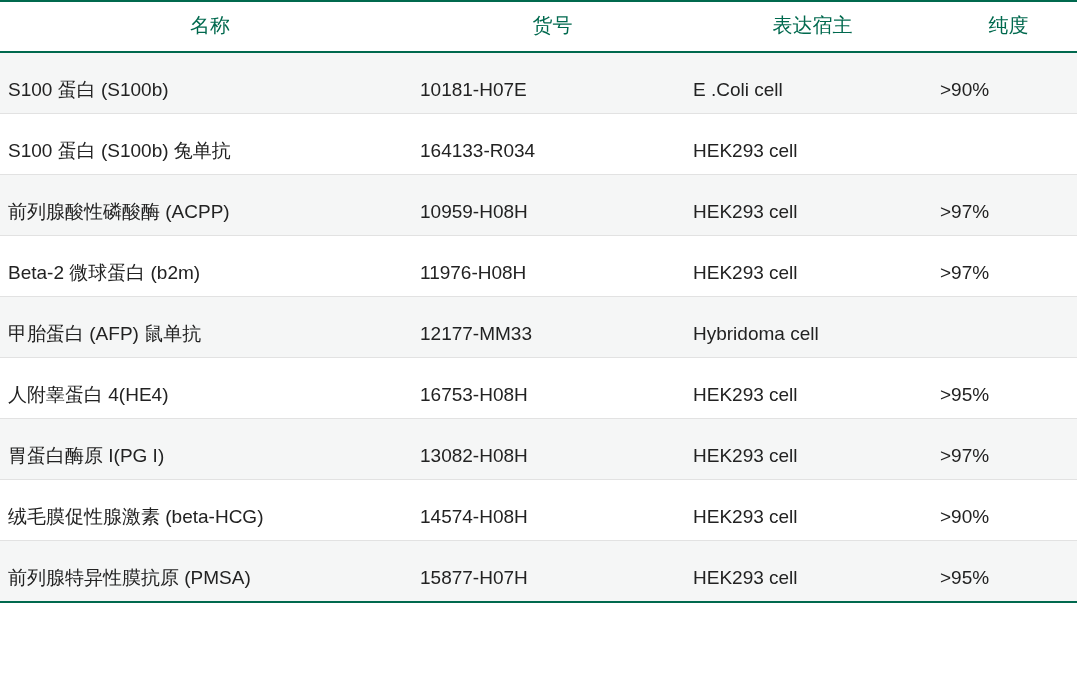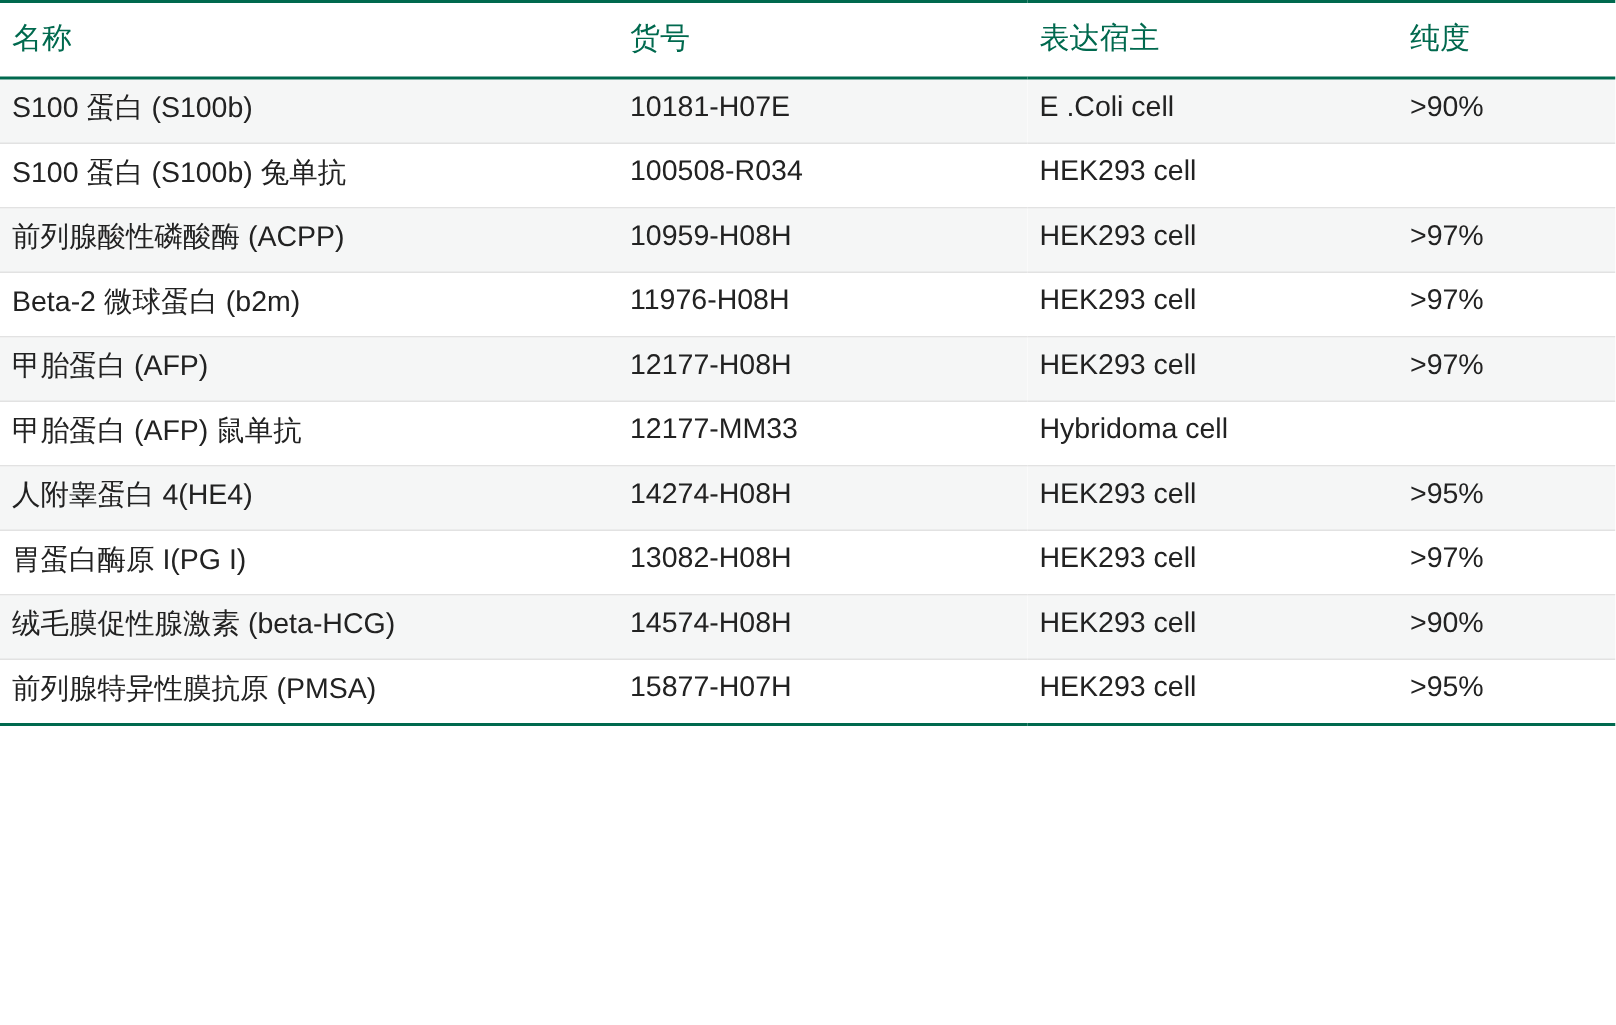--- a/index.html
+++ b/index.html
@@ -18,34 +18,34 @@
     width: 1077px;
     border-collapse: collapse;
     table-layout: fixed;
   }
   #product-table col.col-name   { width: 412px; }
   #product-table col.col-cat    { width: 273px; }
   #product-table col.col-host   { width: 247px; }
   #product-table col.col-purity { width: 145px; }
 
   #product-table thead th {
-    text-align: left;
+    text-align: center;
     font-weight: normal;
     font-size: 20px;
     color: #00694e;
     padding: 10px 0 12px 8px;
     border-top: 2px solid #00694e;
     border-bottom: 2px solid #00694e;
     vertical-align: middle;
     white-space: nowrap;
   }
   #product-table tbody td {
     font-size: 19px;
     color: #222222;
-    padding: 6px 0 10px 8px;
+    padding: 24px 0 10px 8px;
     border-bottom: 1px solid #e2e2e2;
     vertical-align: middle;
     white-space: nowrap;
     overflow: hidden;
   }
   #product-table tbody tr:nth-child(odd) td {
     background: #f5f6f6;
   }
   #product-table tbody tr:nth-child(even) td {
     background: #ffffff;
@@ -76,51 +76,45 @@
   </thead>
   <tbody id="table-body">
       <tr>
         <td>S100 蛋白 (S100b)</td>
         <td>10181-H07E</td>
         <td class="italic-host">E .Coli cell</td>
         <td>&gt;90%</td>
       </tr>
       <tr>
         <td>S100 蛋白 (S100b) 兔单抗</td>
-        <td>100508-R034</td>
+        <td>164133-R034</td>
         <td>HEK293 cell</td>
         <td></td>
       </tr>
       <tr>
         <td>前列腺酸性磷酸酶 (ACPP)</td>
         <td>10959-H08H</td>
         <td>HEK293 cell</td>
         <td>&gt;97%</td>
       </tr>
       <tr>
         <td>Beta-2 微球蛋白 (b2m)</td>
         <td>11976-H08H</td>
         <td>HEK293 cell</td>
         <td>&gt;97%</td>
       </tr>
       <tr>
-        <td>甲胎蛋白 (AFP)</td>
-        <td>12177-H08H</td>
-        <td>HEK293 cell</td>
-        <td>&gt;97%</td>
-      </tr>
-      <tr>
         <td>甲胎蛋白 (AFP) 鼠单抗</td>
         <td>12177-MM33</td>
         <td>Hybridoma cell</td>
         <td></td>
       </tr>
       <tr>
         <td>人附睾蛋白 4(HE4)</td>
-        <td>14274-H08H</td>
+        <td>16753-H08H</td>
         <td>HEK293 cell</td>
         <td>&gt;95%</td>
       </tr>
       <tr>
         <td>胃蛋白酶原 I(PG I)</td>
         <td>13082-H08H</td>
         <td>HEK293 cell</td>
         <td>&gt;97%</td>
       </tr>
       <tr>

